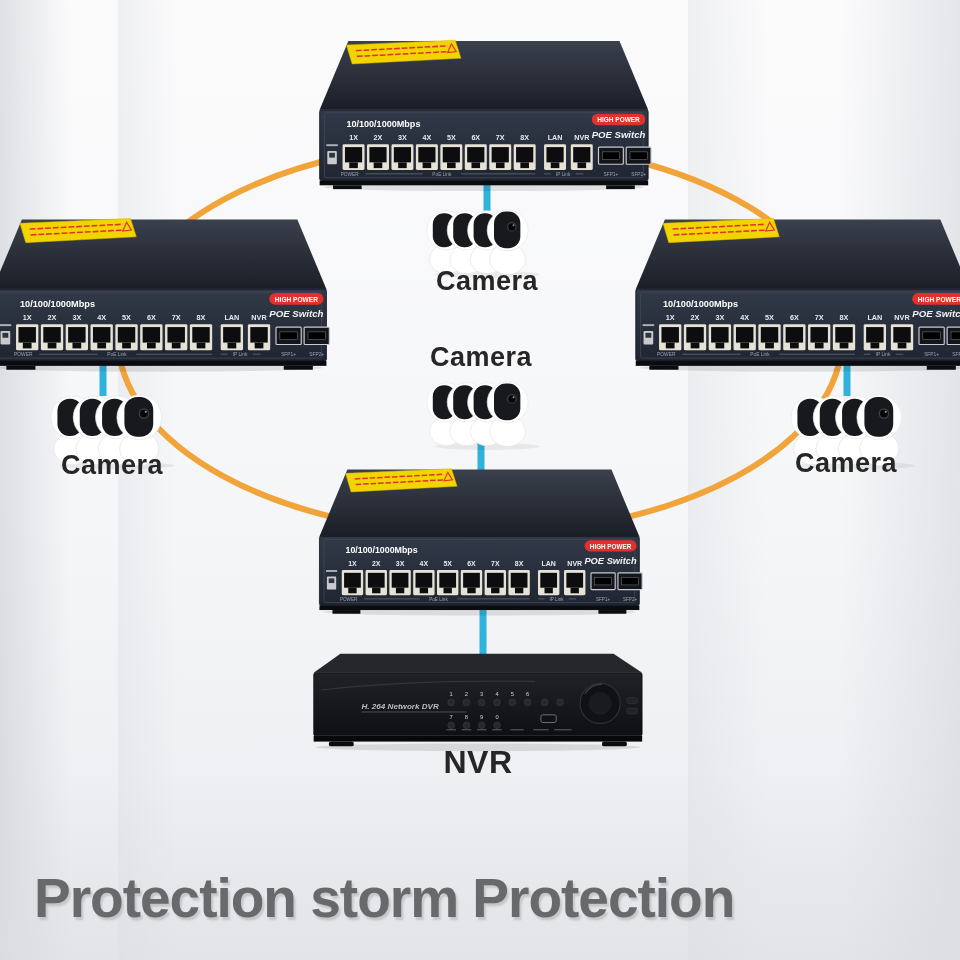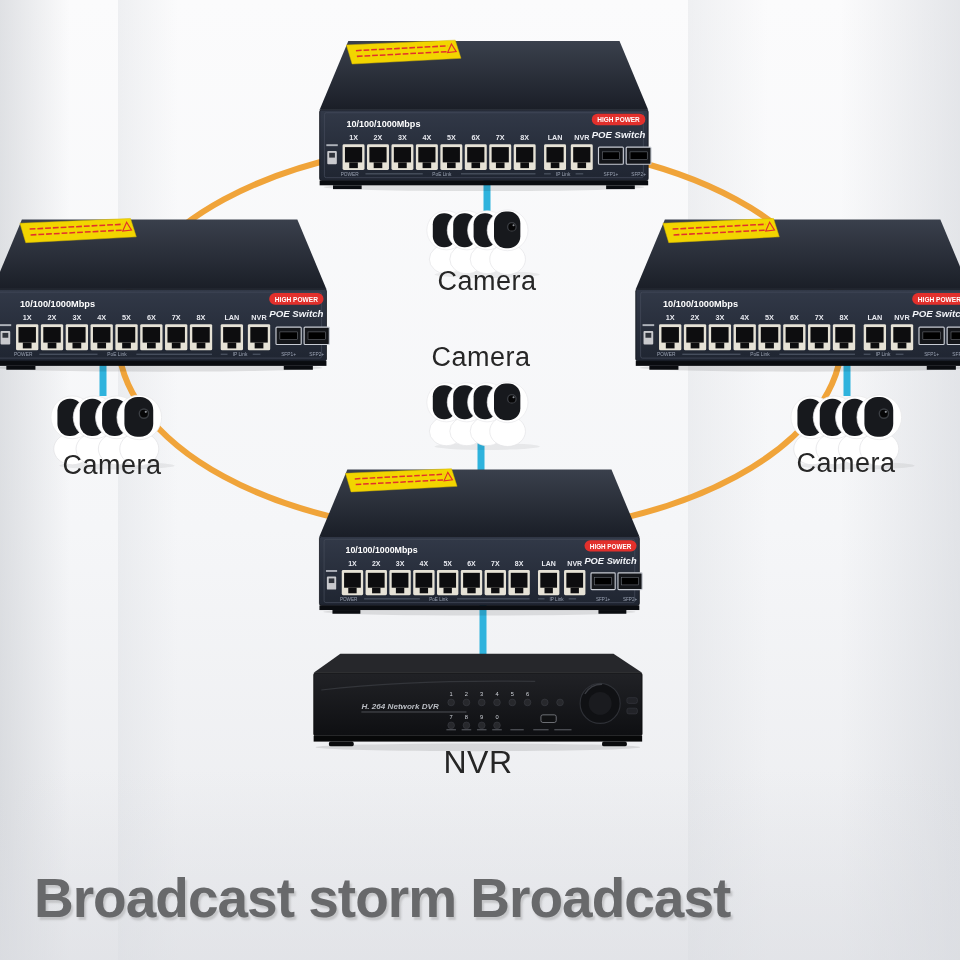--- a/index.html
+++ b/index.html
@@ -10,21 +10,21 @@
   #streak-left{left:0;width:70px;background:linear-gradient(90deg,rgba(200,203,208,.55),rgba(200,203,208,0));}
   #streak-left2{left:118px;width:60px;background:linear-gradient(90deg,rgba(214,217,222,.35),rgba(214,217,222,0));}
   #streak-mid{left:688px;width:80px;background:linear-gradient(90deg,rgba(210,213,218,.30),rgba(210,213,218,0));}
   #streak-right{right:0;width:120px;background:linear-gradient(270deg,rgba(206,209,215,.5),rgba(206,209,215,0));}
   #bottom-band{position:absolute;left:0;right:0;top:770px;bottom:0;pointer-events:none;
        background:linear-gradient(180deg,rgba(224,226,230,0),rgba(220,222,227,.55));}
   #diagram-svg{position:absolute;left:0;top:0;}
   .ring{stroke:var(--ring);stroke-width:6;fill:none;}
   .link{stroke:var(--link);stroke-width:7;}
   .device-label{position:absolute;transform:translateX(-50%);color:var(--labelDark);
-       font-size:27px;font-weight:400;letter-spacing:.5px;white-space:nowrap;}
+       font-size:27px;font-weight:700;letter-spacing:.5px;white-space:nowrap;}
   #nvr-label{font-size:32px;}
   #headline{position:absolute;left:34px;top:780px;font-size:73px;font-weight:bold;letter-spacing:-2px;
        color:var(--titleBlue);text-shadow:2px 3px 2px rgba(90,90,90,.38);white-space:nowrap;}
   #subheadline{position:absolute;left:34px;top:866px;font-size:55px;font-weight:bold;letter-spacing:-1px;
        color:var(--subtitleGray);text-shadow:2px 3px 2px rgba(130,130,130,.32);white-space:nowrap;}
   text{font-family:"Liberation Sans",sans-serif;}
 </style>
 </head>
 <body>
 
@@ -228,14 +228,14 @@
   </svg>
 
   <div class="device-label" style="left:487px;top:266px;">Camera</div>
   <div class="device-label" style="left:481px;top:342px;">Camera</div>
   <div class="device-label" style="left:112px;top:450px;">Camera</div>
   <div class="device-label" style="left:846px;top:448px;">Camera</div>
   <div class="device-label" id="nvr-label" style="left:478px;top:744px;">NVR</div>
 
   <div id="bottom-band"></div>
 
-  <div id="subheadline">Broadcast storm Broadcast</div>
+  <div id="subheadline">Protection storm Protection</div>
 </div>
 
 </body></html>

